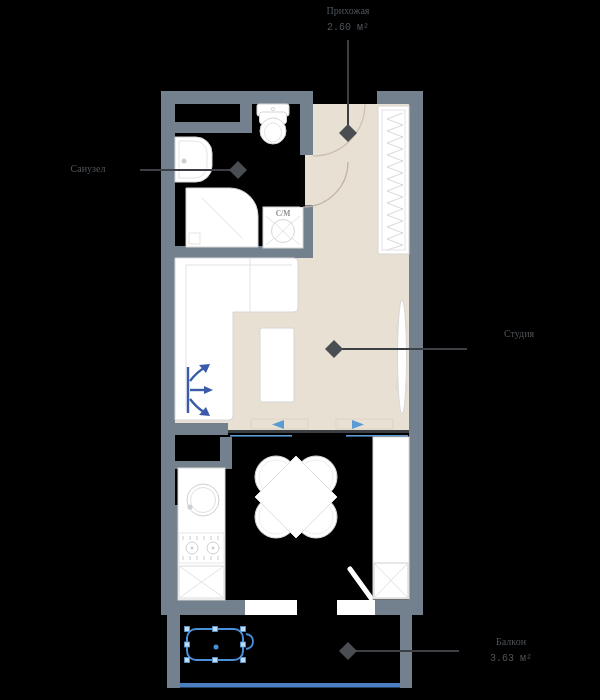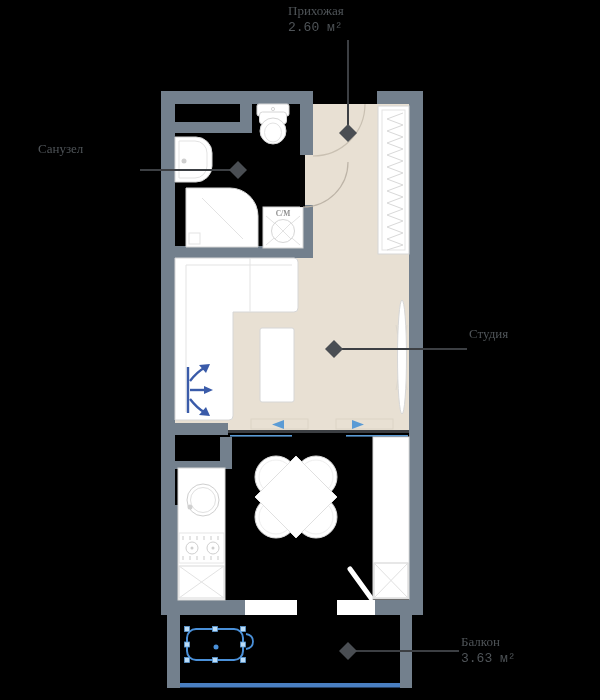--- a/index.html
+++ b/index.html
@@ -1,20 +1,20 @@
 <!DOCTYPE html>
 <html><head>
 <meta charset="utf-8">
 <style>
   html,body{margin:0;padding:0;background:#000;}
   #stage{position:relative;width:600px;height:700px;background:#000;overflow:hidden;
          font-family:"Liberation Serif","DejaVu Serif",serif;}
   #plan-svg{position:absolute;left:0;top:0;}
-  .room-label{position:absolute;width:120px;color:#4F5458;
-              font-size:13px;line-height:17px;}
+  .room-label{position:absolute;width:120px;text-align:center;color:#4F5458;
+              font-size:10px;line-height:17px;}
   .room-label .area{display:block;font-family:Liberation Mono, monospace;}
   .wall{fill:#73808D;}
   .dark-floor{fill:#000000;}
   .light-floor{fill:#E8E0D3;}
   .furn{fill:#FFFFFF;stroke:#D6D6D6;stroke-width:1;}
   .furn-line{fill:none;stroke:#E3E3E3;stroke-width:1;}
   .leader{stroke:#3C3F43;stroke-width:2;}
   .diamond{fill:#4A4E53;}
   .blue{fill:#3A5BA9;}
   .selblue{stroke:#4A90D9;}
@@ -224,21 +224,21 @@
       <line class="leader" x1="354" y1="651" x2="459" y2="651"></line>
       <polygon class="diamond" points="348,642 357,651 348,660 339,651"></polygon>
     </g>
   </g>
 </svg>
 
   <div class="room-label" style="left:288px;top:2px;">
     <span>Прихожая</span>
     <span class="area">2.60 м²</span>
   </div>
-  <div class="room-label" style="left:38px;top:140px;width:100px;">
+  <div class="room-label" style="left:38px;top:160px;width:100px;">
     <span>Санузел</span>
   </div>
   <div class="room-label" style="left:469px;top:325px;width:100px;">
     <span>Студия</span>
   </div>
   <div class="room-label" style="left:461px;top:633px;width:100px;">
     <span>Балкон</span>
     <span class="area">3.63 м²</span>
   </div>
 </div>

